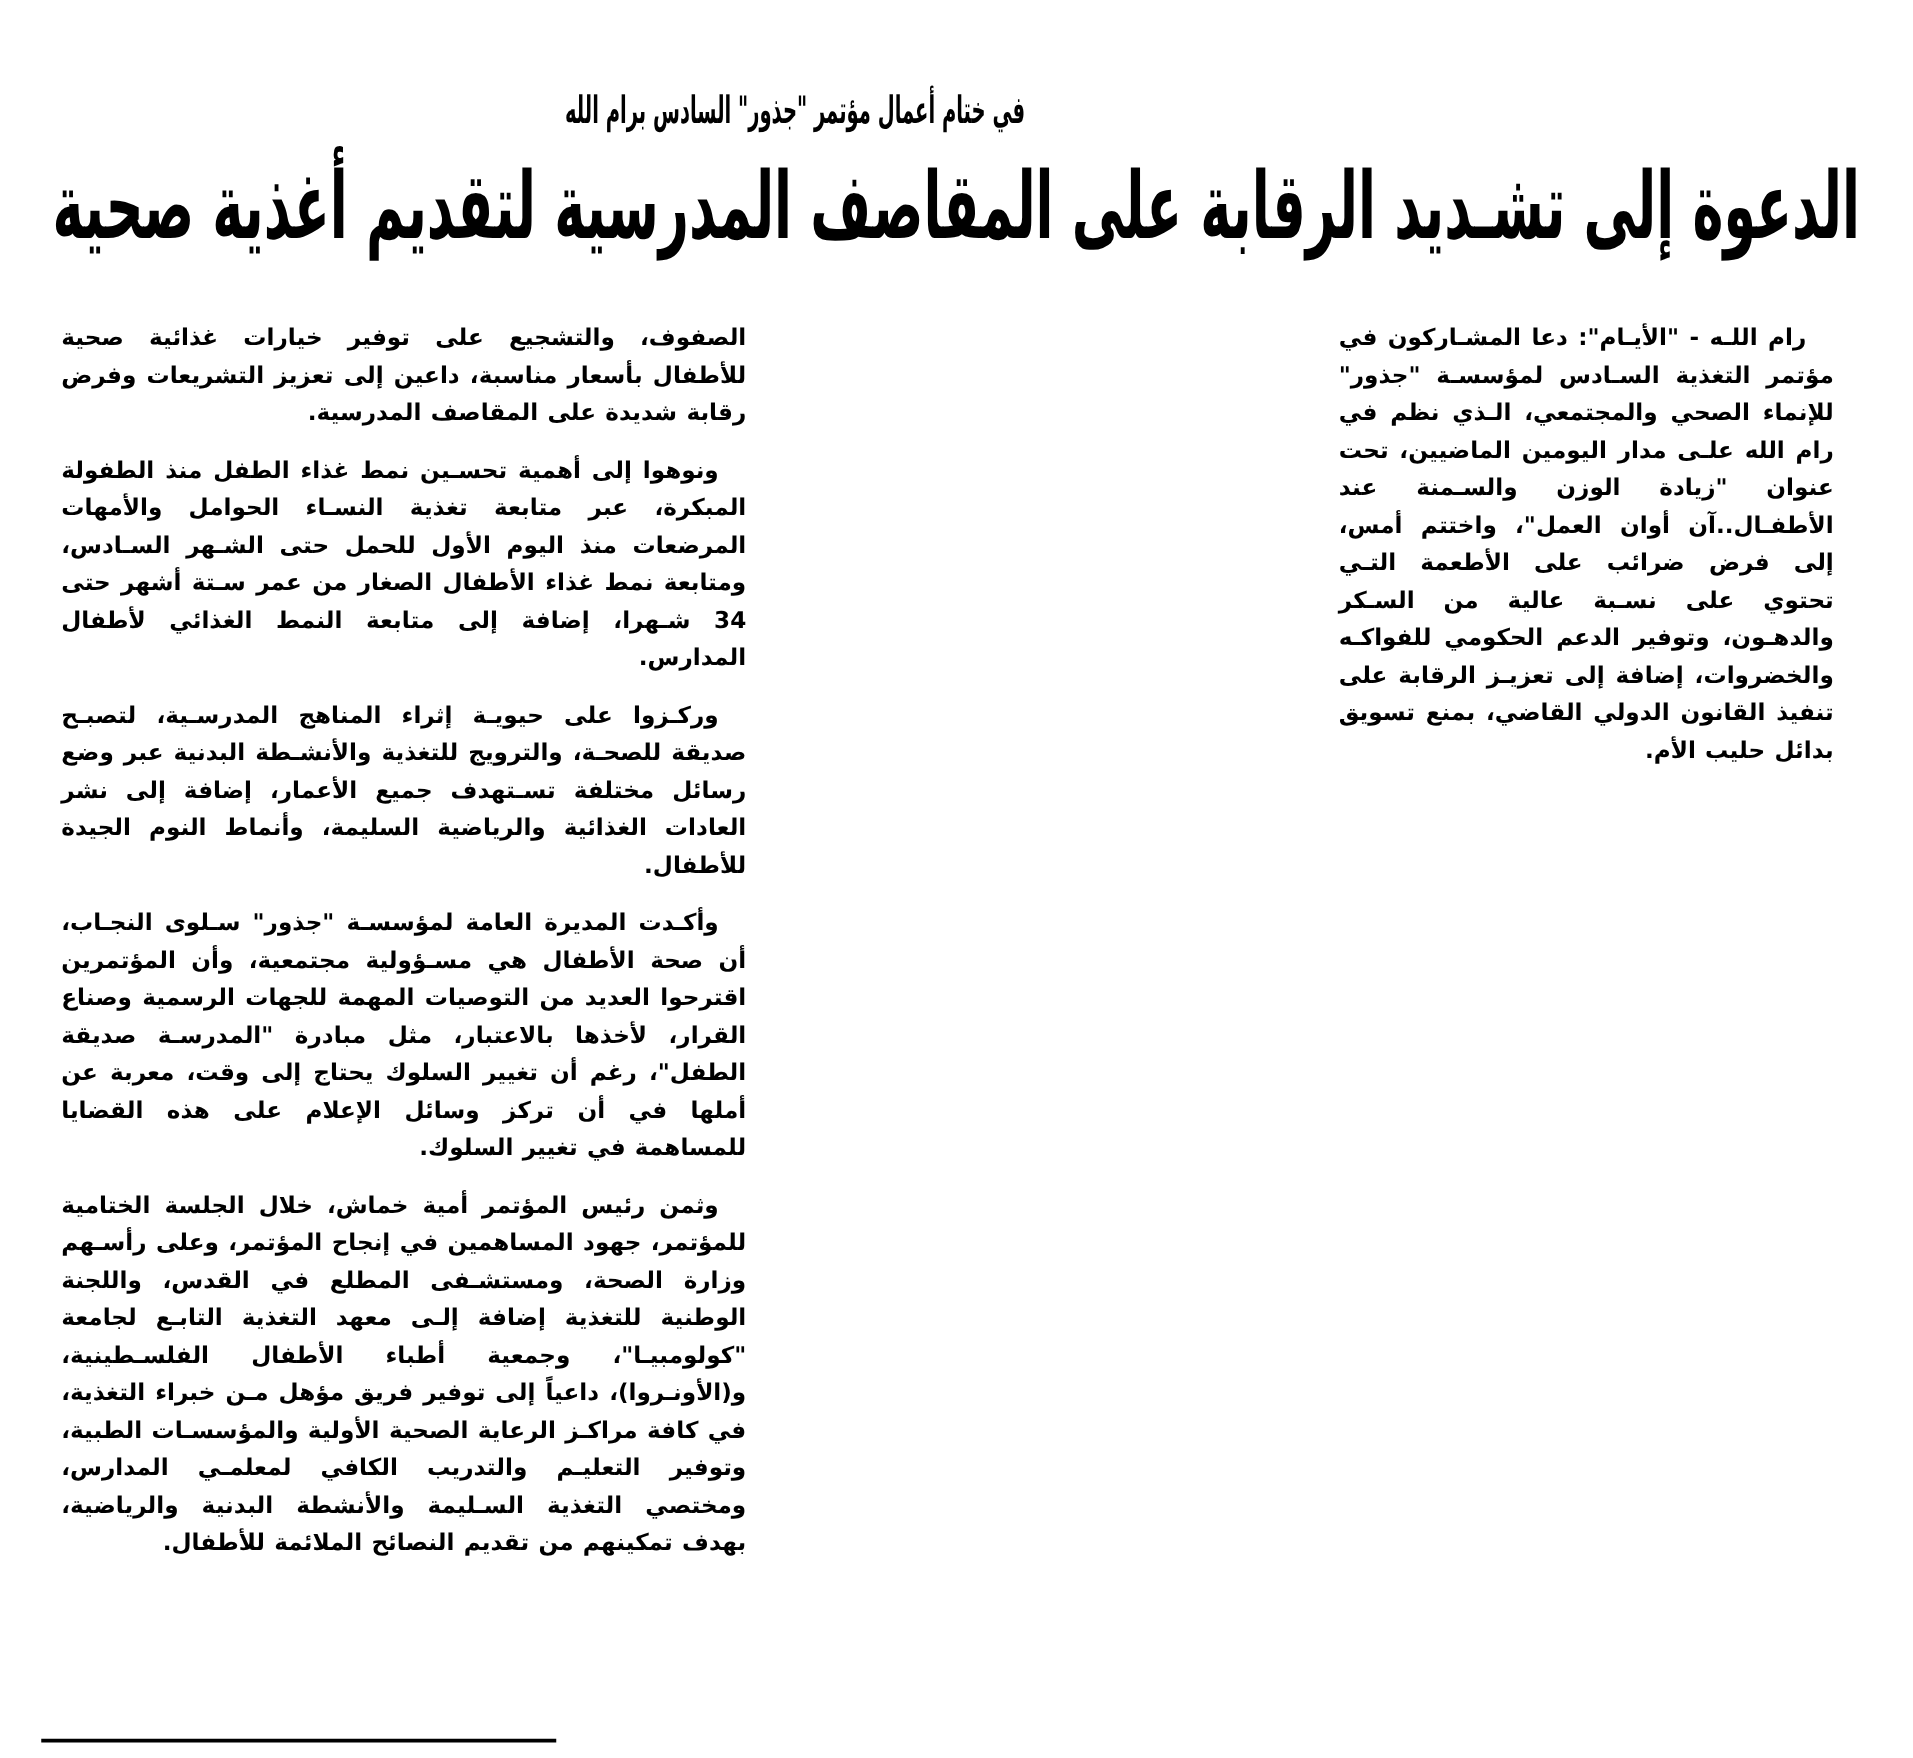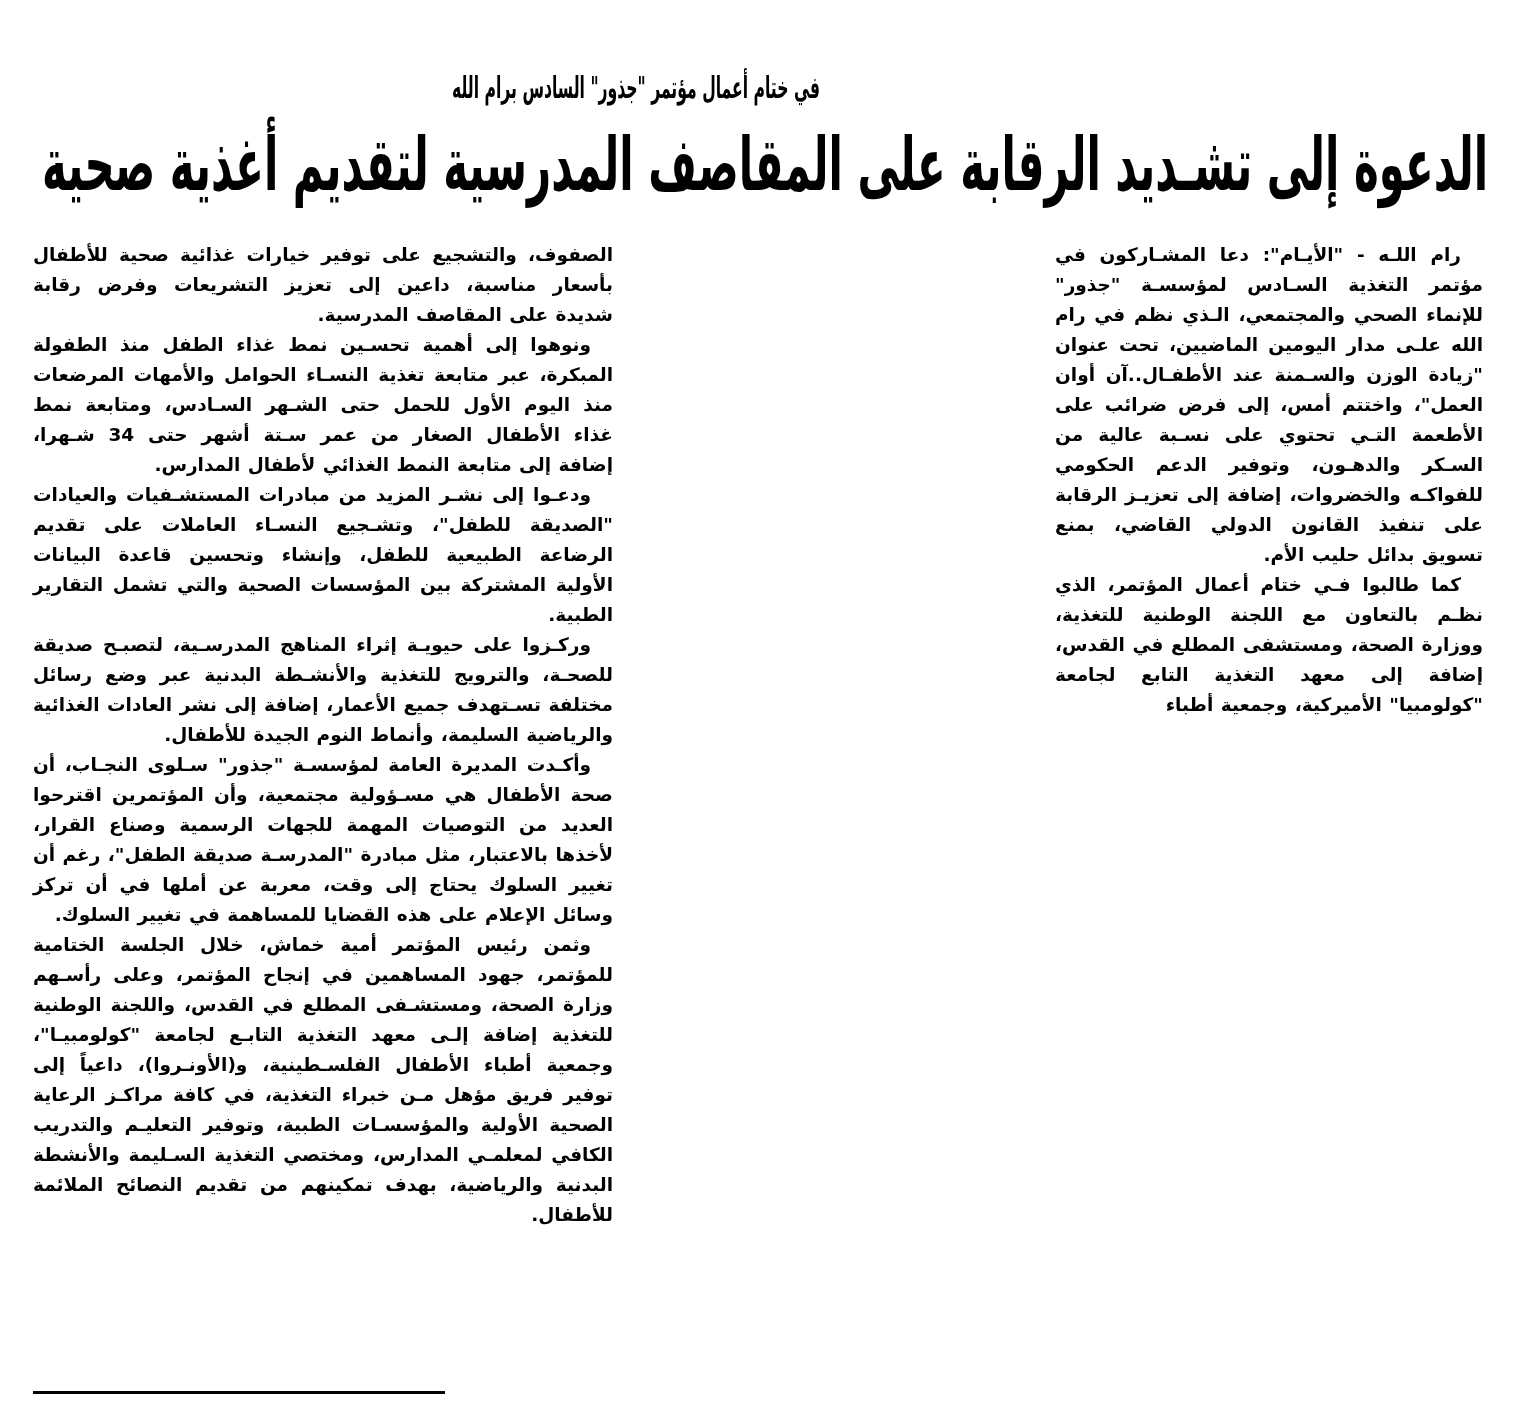--- a/index.html
+++ b/index.html
@@ -26,21 +26,21 @@
     width: 1450px;
     display: flex;
     gap: 10px;
     direction: rtl;
   }
   .col { display: block; }
   .col-right  { width: 428px; }
   .col-middle { width: 422px; }
   .col-left   { width: 580px; }
   .col p {
-    margin: 0;
+    margin: 16px;
     padding: 0;
     font-size: 18.5px;
     line-height: 30px;
     font-weight: bold;
     text-align: justify;
     text-indent: 22px;
     direction: rtl;
     unicode-bidi: embed;
     word-spacing: 1px;
   }
@@ -64,30 +64,28 @@
   </svg>
 
   <svg class="headline-svg" width="1460" height="112">
     <text x="0" y="0" transform="translate(730,80) scale(1,1.28)" text-anchor="middle" font-size="58" direction="rtl" textLength="1446" lengthAdjust="spacingAndGlyphs">الدعوة إلى تشـديد الرقابة على المقاصف المدرسية لتقديم أغذية صحية</text>
   </svg>
 
   <div class="columns" dir="rtl">
 
     <section class="col col-right">
       <p>رام اللـه - "الأيـام": دعا المشـاركون في مؤتمر التغذية السـادس لمؤسسـة "جذور" للإنماء الصحي والمجتمعي، الـذي نظم في رام الله علـى مدار اليومين الماضيين، تحت عنوان "زيادة الوزن والسـمنة عند الأطفـال..آن أوان العمل"، واختتم أمس، إلى فرض ضرائب على الأطعمة التـي تحتوي على نسـبة عالية من السـكر والدهـون، وتوفير الدعم الحكومي للفواكـه والخضروات، إضافة إلى تعزيـز الرقابة على تنفيذ القانون الدولي القاضي، بمنع تسويق بدائل حليب الأم.</p>
-      <p>كما طالبوا فـي ختام أعمال المؤتمر، الذي نظـم بالتعاون مع اللجنة الوطنية للتغذية، ووزارة الصحة، ومستشفى المطلع في القدس، إضافة إلى معهد التغذية التابع لجامعة "كولومبيا" الأميركية، وجمعية أطباء</p>
     </section>
 
     <section class="col col-middle">
     </section>
 
     <section class="col col-left">
       <p class="cont">الصفوف، والتشجيع على توفير خيارات غذائية صحية للأطفال بأسعار مناسبة، داعين إلى تعزيز التشريعات وفرض رقابة شديدة على المقاصف المدرسية.</p>
       <p>ونوهوا إلى أهمية تحسـين نمط غذاء الطفل منذ الطفولة المبكرة، عبر متابعة تغذية النسـاء الحوامل والأمهات المرضعات منذ اليوم الأول للحمل حتى الشـهر السـادس، ومتابعة نمط غذاء الأطفال الصغار من عمر سـتة أشهر حتى 34 شـهرا، إضافة إلى متابعة النمط الغذائي لأطفال المدارس.</p>
-      <p>ودعـوا إلى نشـر المزيد من مبادرات المستشـفيات والعيادات "الصديقة للطفل"، وتشـجيع النسـاء العاملات على تقديم الرضاعة الطبيعية للطفل، وإنشاء وتحسين قاعدة البيانات الأولية المشتركة بين المؤسسات الصحية والتي تشمل التقارير الطبية.</p>
       <p>وركـزوا على حيويـة إثراء المناهج المدرسـية، لتصبـح صديقة للصحـة، والترويج للتغذية والأنشـطة البدنية عبر وضع رسائل مختلفة تسـتهدف جميع الأعمار، إضافة إلى نشر العادات الغذائية والرياضية السليمة، وأنماط النوم الجيدة للأطفال.</p>
       <p>وأكـدت المديرة العامة لمؤسسـة "جذور" سـلوى النجـاب، أن صحة الأطفال هي مسـؤولية مجتمعية، وأن المؤتمرين اقترحوا العديد من التوصيات المهمة للجهات الرسمية وصناع القرار، لأخذها بالاعتبار، مثل مبادرة "المدرسـة صديقة الطفل"، رغم أن تغيير السلوك يحتاج إلى وقت، معربة عن أملها في أن تركز وسائل الإعلام على هذه القضايا للمساهمة في تغيير السلوك.</p>
       <p>وثمن رئيس المؤتمر أمية خماش، خلال الجلسة الختامية للمؤتمر، جهود المساهمين في إنجاح المؤتمر، وعلى رأسـهم وزارة الصحة، ومستشـفى المطلع في القدس، واللجنة الوطنية للتغذية إضافة إلـى معهد التغذية التابـع لجامعة "كولومبيـا"، وجمعية أطباء الأطفال الفلسـطينية، و(الأونـروا)، داعياً إلى توفير فريق مؤهل مـن خبراء التغذية، في كافة مراكـز الرعاية الصحية الأولية والمؤسسـات الطبية، وتوفير التعليـم والتدريب الكافي لمعلمـي المدارس، ومختصي التغذية السـليمة والأنشطة البدنية والرياضية، بهدف تمكينهم من تقديم النصائح الملائمة للأطفال.</p>
 
     </section>
 
   </div>
 
   <div class="bottom-rule"></div>
 

